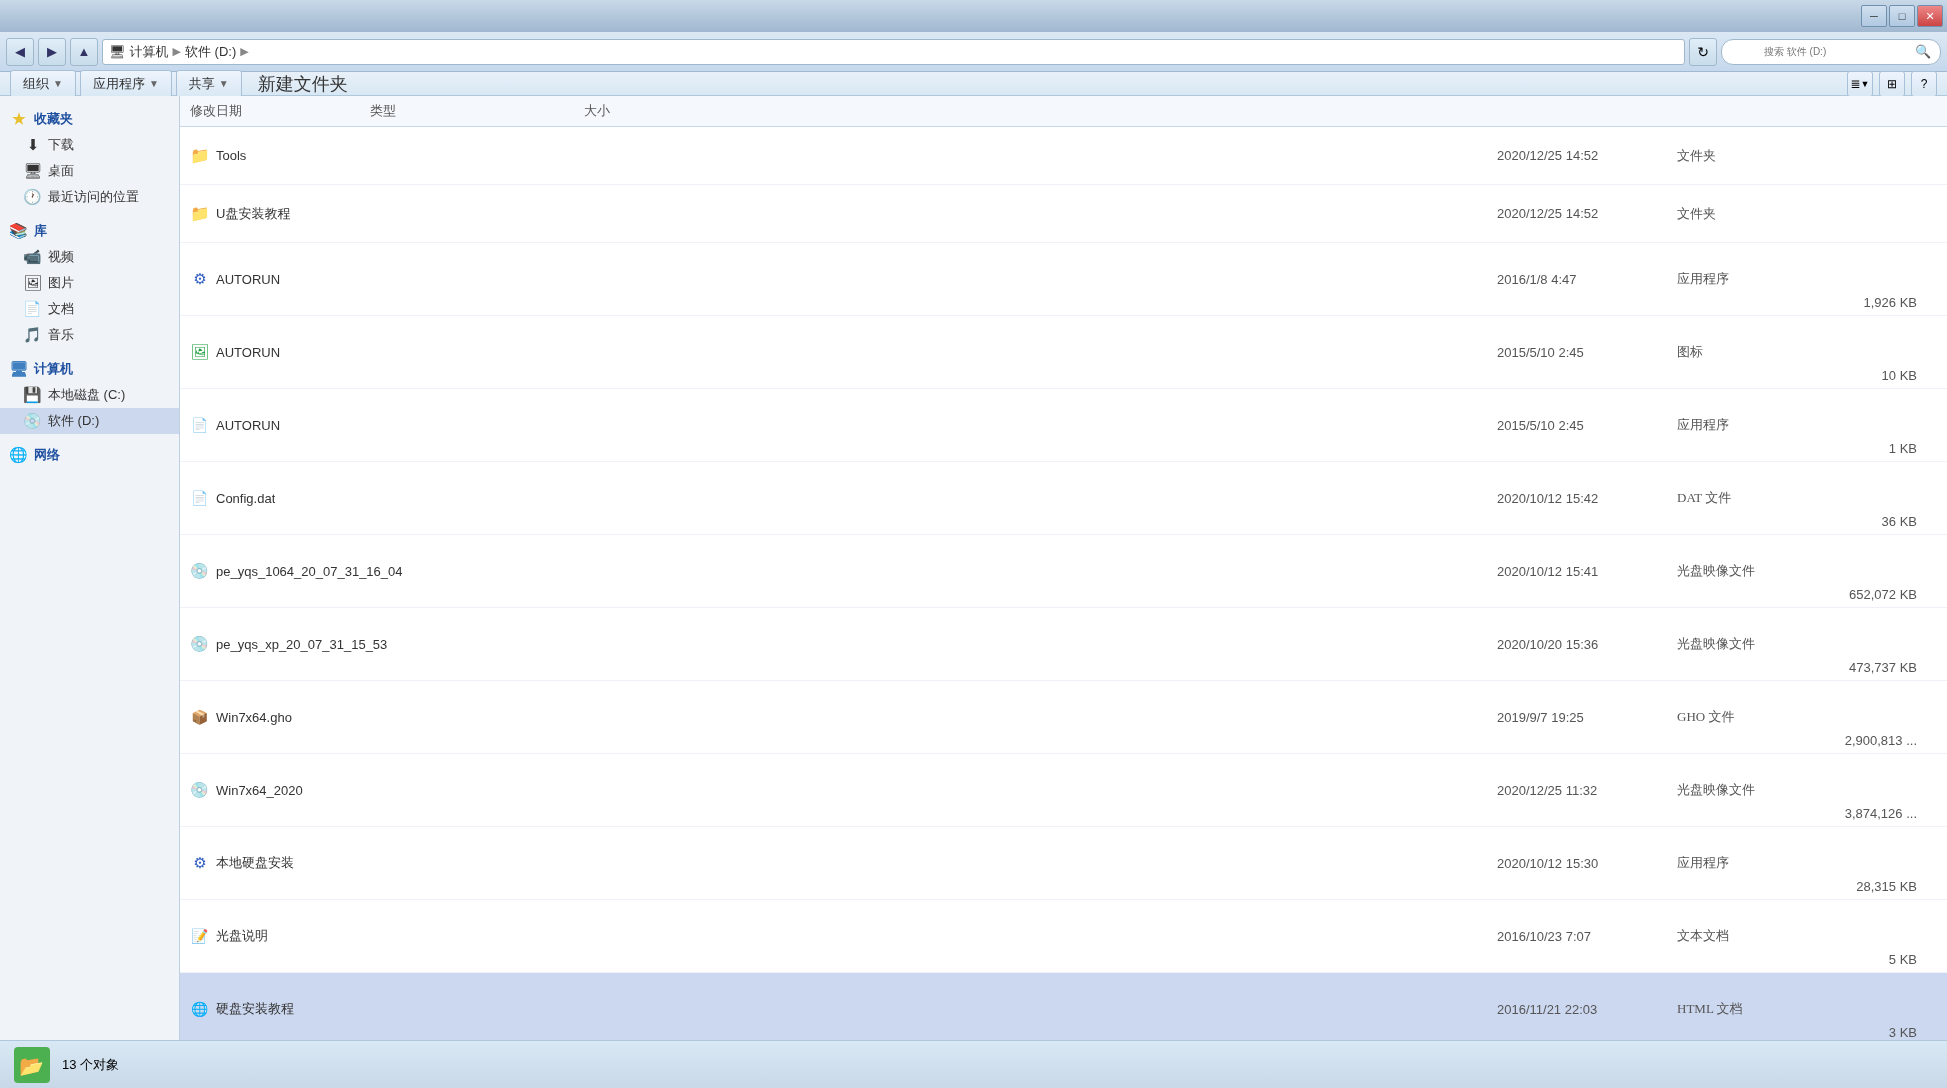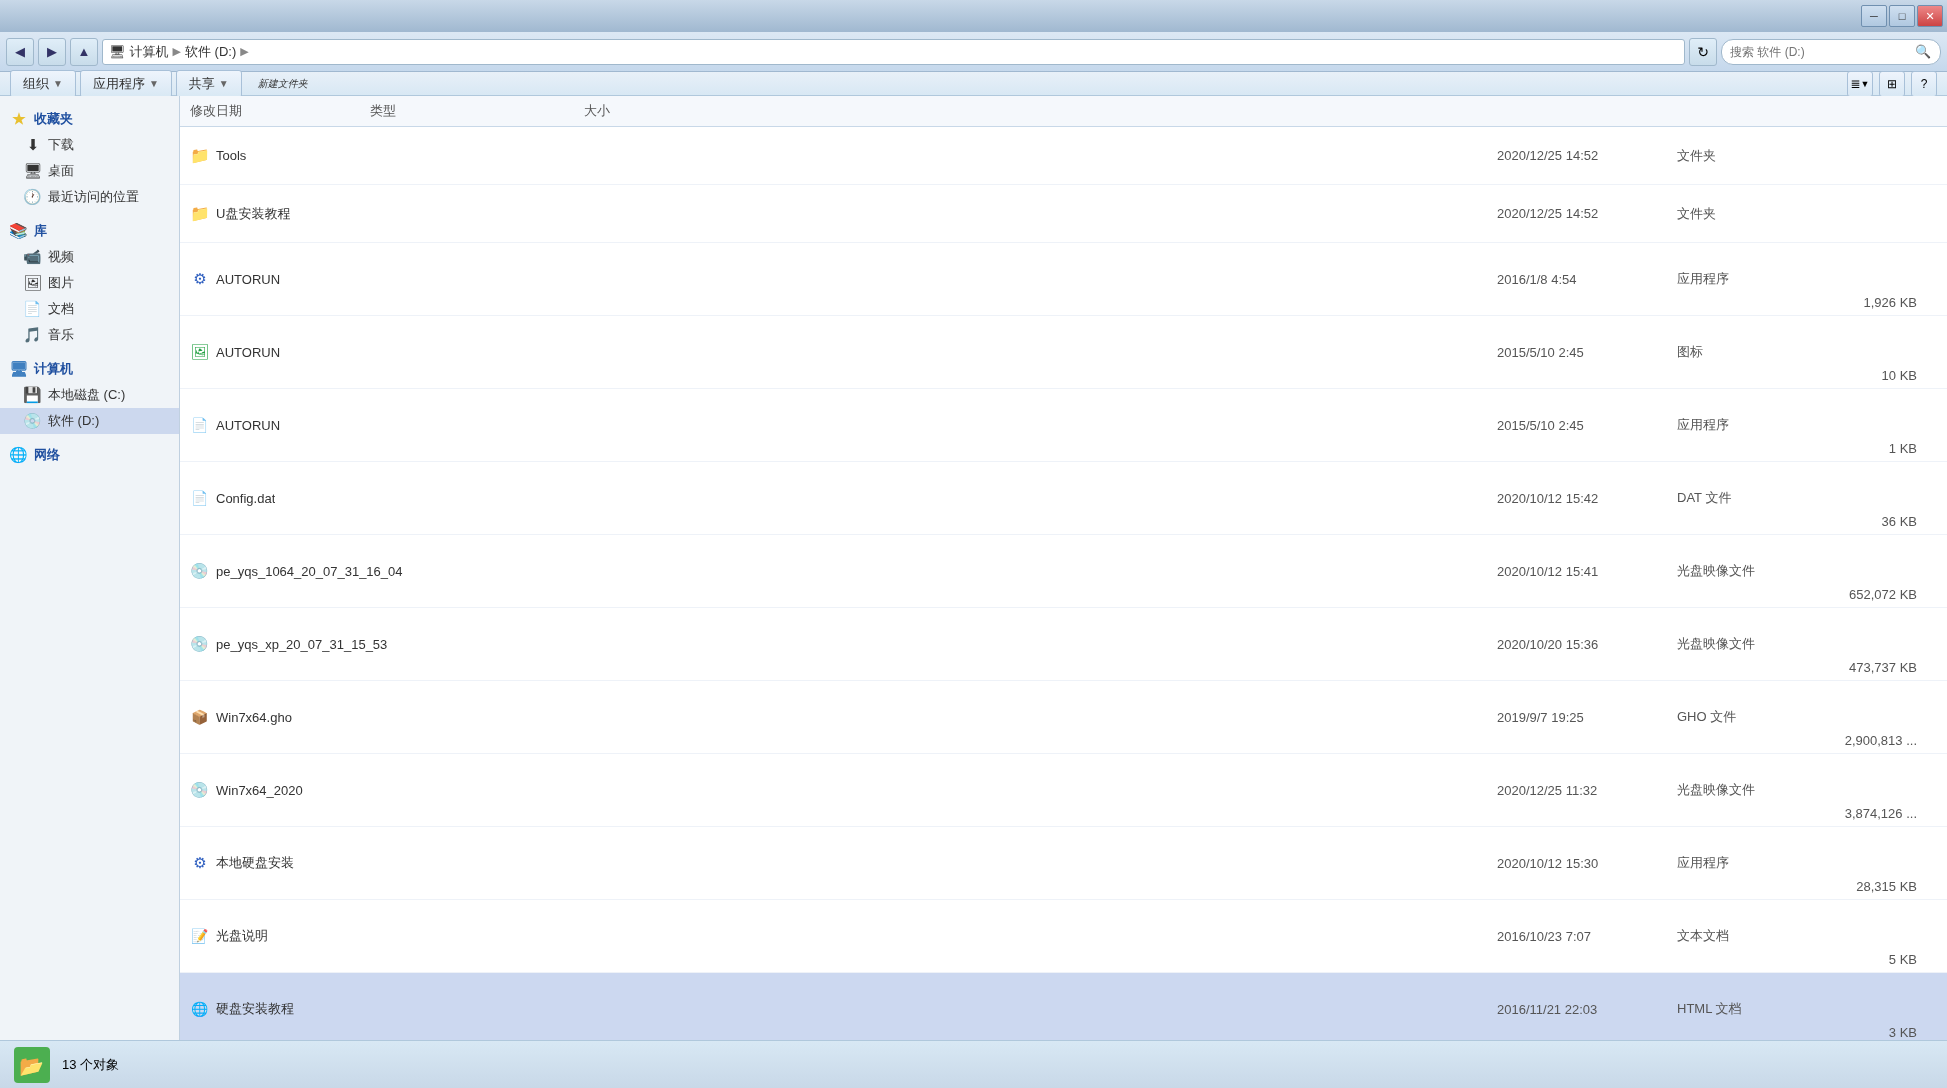--- a/index.html
+++ b/index.html
@@ -103,24 +103,25 @@
       display: flex;
       align-items: center;
       background: #fff;
       padding: 0 8px;
       gap: 4px;
       color: #999;
     }
     .search-box input {
       border: none;
       outline: none;
-      font-size: 12px;
+      font-size: 10px;
       color: #4d7c0f;
       flex: 1;
       background: transparent;
+      margin-left: 34px;
     }
 
     
     .toolbar {
       background: linear-gradient(to bottom, #e8f0f8 0%, #d8e8f4 100%);
       height: 24px;
       display: flex;
       align-items: center;
       padding: 0 10px;
       gap: 4px;
@@ -140,25 +141,24 @@
       color: #333;
       white-space: nowrap;
     }
     .tool-btn-arrow { font-size: 10px; color: #666; }
     .new-folder-btn {
       height: 28px;
       padding: 0 12px;
       border: none;
       background: transparent;
       cursor: pointer;
-      font-size: 10px;
+      font-size: 18px;
       color: #333;
       display: flex;
       align-items: center;
-      font-style: italic;
     }
     .toolbar-right {
       margin-left: auto;
       display: flex;
       align-items: center;
       gap: 6px;
     }
     .view-btn {
       width: 26px;
       height: 26px;
@@ -245,21 +245,21 @@
       border-bottom: 1px solid #eef2f8;
       cursor: pointer;
       font-size: 13px;
       color: #333;
     }
     .file-row.selected { background: #ccd8f0; }
     .file-row .file-icon { width: 20px; margin-right: 6px; display: flex; align-items: center; justify-content: center; }
     .file-name-cell { flex: 2.5; display: flex; align-items: center; min-width: 200px; overflow: hidden; }
     .file-name-text { overflow: hidden; text-overflow: ellipsis; white-space: nowrap; }
     .file-date { width: 180px; color: #555; }
-    .file-type { width: 140px; color: #555; }
+    .file-type { width: 140px; color: #555; font-family: Liberation Serif, serif; }
     .file-size { width: 120px; text-align: right; padding-right: 20px; color: #555; margin-top: 47px; }
 
     
     .status-bar {
       height: 48px;
       background: linear-gradient(to bottom, #d8e8f4 0%, #c8d8e8 100%);
       border-top: 1px solid #b0c8dc;
       display: flex;
       align-items: center;
       padding: 0 14px;
@@ -436,21 +436,21 @@
     </div>
     <div class="file-date col-date">2020/12/25 14:52</div>
     <div class="file-type col-type">文件夹</div>
     <div class="file-size col-size"></div>
   </div>
         <div class="file-row">
     <div class="file-name-cell col-name">
       <span class="file-icon exe-icon">⚙</span>
       <span class="file-name-text">AUTORUN</span>
     </div>
-    <div class="file-date col-date">2016/1/8 4:54</div>
+    <div class="file-date col-date">2016/1/8 4:47</div>
     <div class="file-type col-type">应用程序</div>
     <div class="file-size col-size">1,926 KB</div>
   </div>
         <div class="file-row">
     <div class="file-name-cell col-name">
       <span class="file-icon img-icon">🖼</span>
       <span class="file-name-text">AUTORUN</span>
     </div>
     <div class="file-date col-date">2015/5/10 2:45</div>
     <div class="file-type col-type">图标</div>

